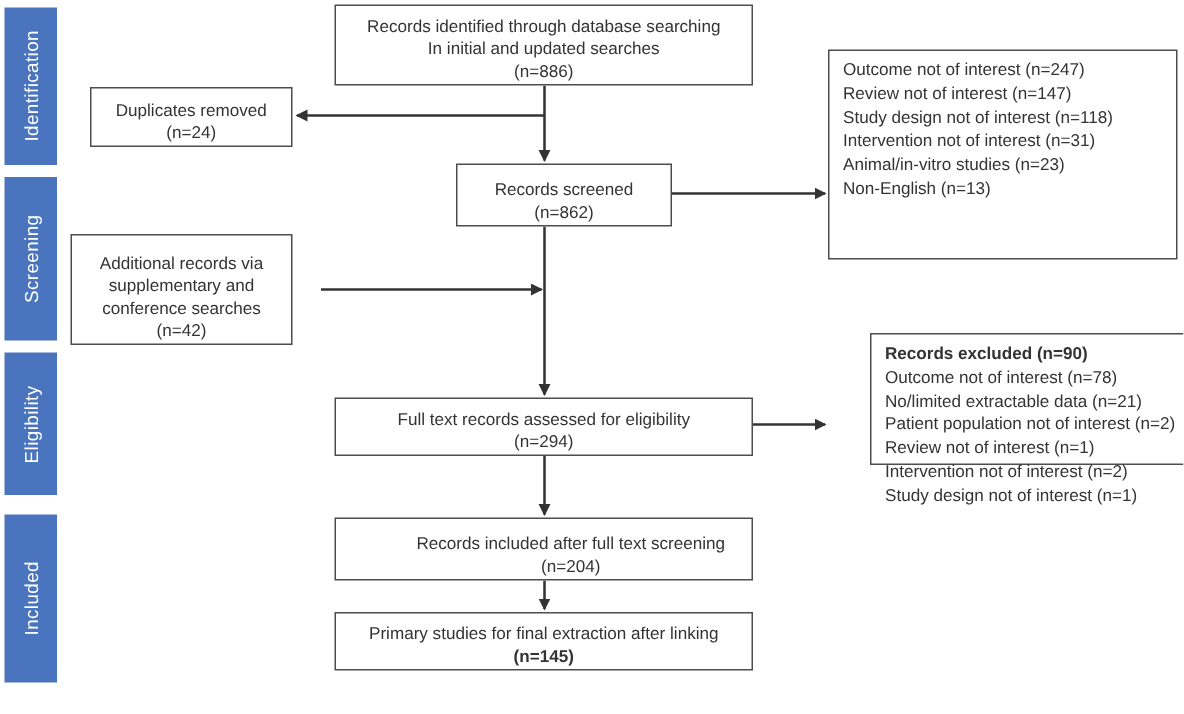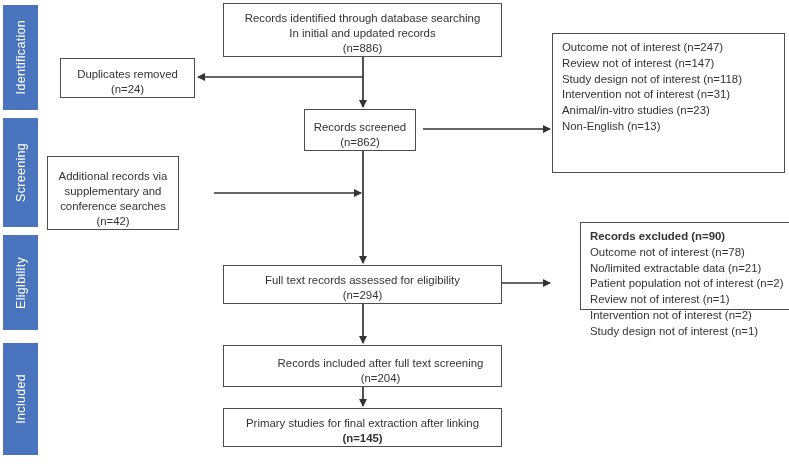--- a/index.html
+++ b/index.html
@@ -31,22 +31,22 @@
   }
   
   .lbox {
     position:absolute; background:#ffffff; border:1.6px solid #4d4d4d;
     font-size:11.4px; line-height:15.8px; padding:6px 4px 0 9px; text-align:left;
   }
   .b { font-weight:bold; }
 
   #box-identified { left:223px; top:3px;   width:279px; height:54px; }
   #box-duplicates { left:60px;  top:58px;  width:135px; height:40px; }
-  #box-screened   { left:304px; top:109px; width:112px; height:42px; }
-  #box-additional { left:47px;  top:156px; width:132px; height:74px; }
+  #box-screened   { left:304px; top:109px; width:144px; height:42px; }
+  #box-additional { left:47px;  top:156px; width:148px; height:74px; }
   #box-fulltext   { left:223px; top:265px; width:279px; height:39px; }
   #box-included2  { left:223px; top:345px; width:279px; height:42px;padding-left:36px; }
   #box-primary    { left:223px; top:408px; width:279px; height:39px; }
   #box-ex610      { left:552px; top:33px;  width:233px; height:140px; }
   #box-ex90       { left:552px; top:222px; width:233px; height:88px;margin-left:28px; }
 
   svg.arrows { position:absolute; left:0; top:0; width:789px; height:476px; pointer-events:none; }
   svg.arrows line { stroke:#333333; stroke-width:1.7; }
 </style>
 </head>
@@ -78,21 +78,21 @@
   </div>
   <div class="stage" id="sb-eligibility">
     <span>Eligibility</span>
   </div>
   <div class="stage" id="sb-included">
     <span>Included</span>
   </div>
 
   <div class="fbox" id="box-identified">
     <div>Records identified through database searching</div>
-    <div>In initial and updated records</div>
+    <div>In initial and updated searches</div>
     <div>(n=886)</div>
   </div>
 
   <div class="fbox" id="box-duplicates">
     <div>Duplicates removed</div>
     <div>(n=24)</div>
   </div>
 
   <div class="fbox" id="box-screened">
     <div>Records screened</div>

